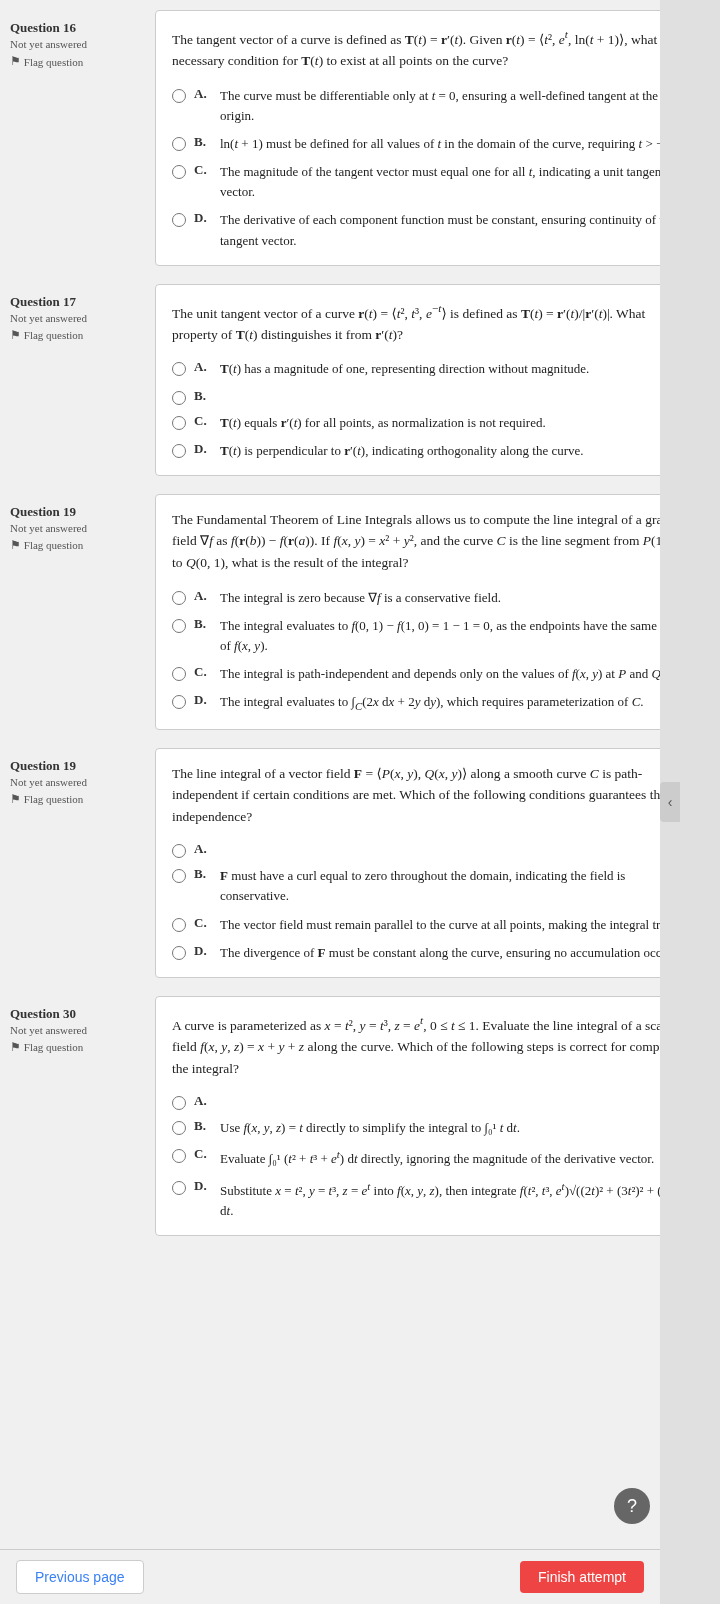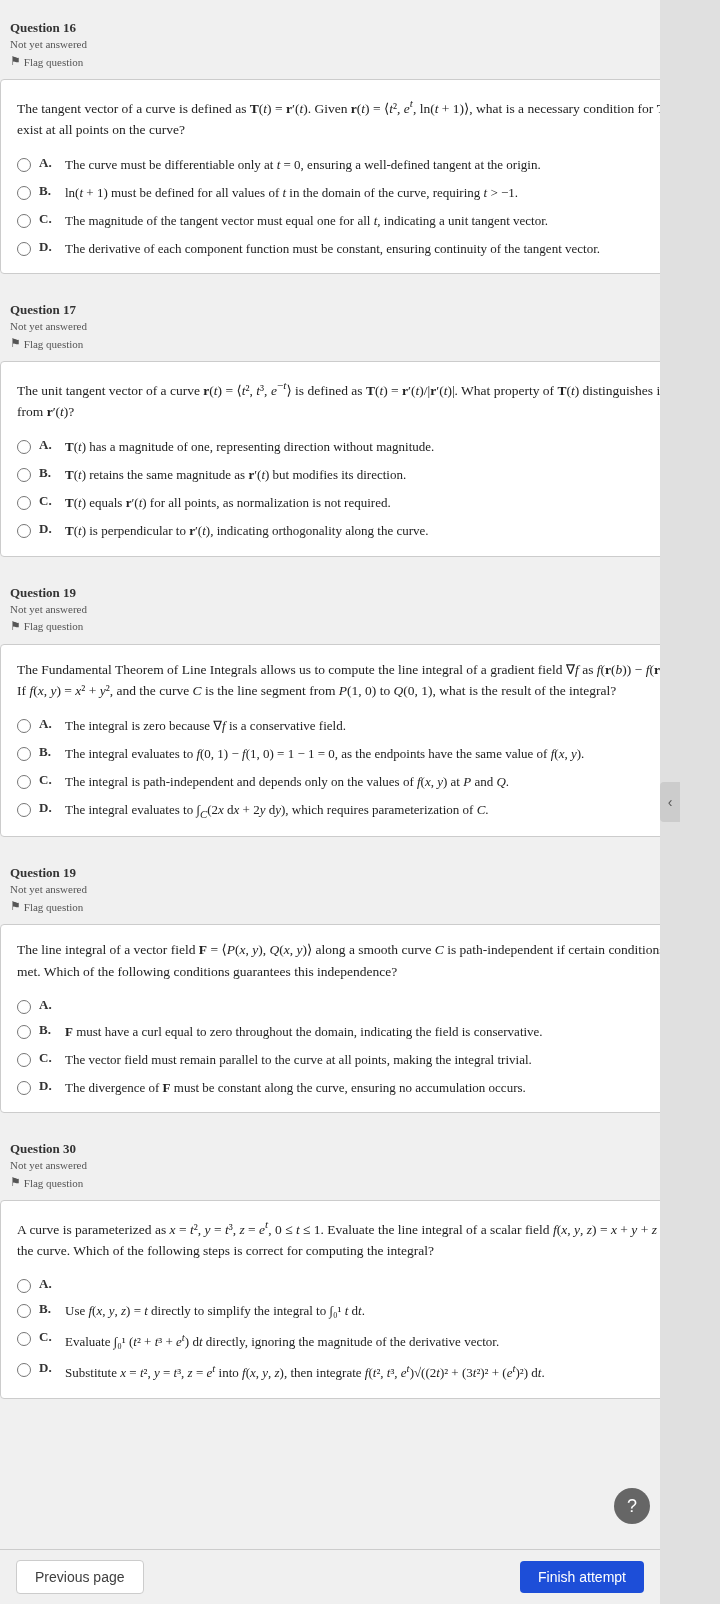--- a/index.html
+++ b/index.html
@@ -12,21 +12,21 @@
       overflow-x: hidden;
     }
     .main-container {
       display: flex;
       flex-direction: column;
       width: 100%;
       padding: 10px 0 80px 0;
     }
     .question-row {
       display: flex;
-      flex-direction: column;
+      flex-direction: row;
       margin-bottom: 18px;
       width: 100%;
       border-radius: 6px;
     }
     .question-sidebar {
       width: 155px;
       min-width: 155px;
       padding: 10px 8px 10px 10px;
       display: flex;
       flex-direction: column;
@@ -111,24 +111,24 @@
     }
     .nav-btn {
       padding: 8px 18px;
       border-radius: 4px;
       font-size: 14px;
       cursor: pointer;
       border: 1px solid #ccc;
     }
     .btn-prev {
       background: white;
-      color: #404040;
+      color: #3b82f6;
     }
     .btn-finish {
-      background: #1d4ed8;
+      background: #ef4444;
       color: white;
       border: none;
     }
     .right-panel {
       position: fixed;
       right: 0;
       top: 0;
       width: 60px;
       height: 100%;
       background: #e0e0e0;
@@ -229,21 +229,20 @@
       </div>
       <div class="options-list">
         <div class="option-item">
           <input type="radio" class="option-radio" name="q17" style="">
           <span class="option-label">A.</span>
           <span class="option-text"><strong>T</strong>(<em>t</em>) has a magnitude of one, representing direction without magnitude.</span>
         </div>
         <div class="option-item">
           <input type="radio" class="option-radio" name="q17" style="">
           <span class="option-label">B.</span>
-          <span class="option-text"><strong>T</strong>(<em>t</em>) retains the same magnitude as <strong>r</strong>′(<em>t</em>) but modifies its direction.</span>
         </div>
         <div class="option-item">
           <input type="radio" class="option-radio" name="q17" style="">
           <span class="option-label">C.</span>
           <span class="option-text"><strong>T</strong>(<em>t</em>) equals <strong>r</strong>′(<em>t</em>) for all points, as normalization is not required.</span>
         </div>
         <div class="option-item">
           <input type="radio" class="option-radio" name="q17" style="">
           <span class="option-label">D.</span>
           <span class="option-text"><strong>T</strong>(<em>t</em>) is perpendicular to <strong>r</strong>′(<em>t</em>), indicating orthogonality along the curve.</span>

